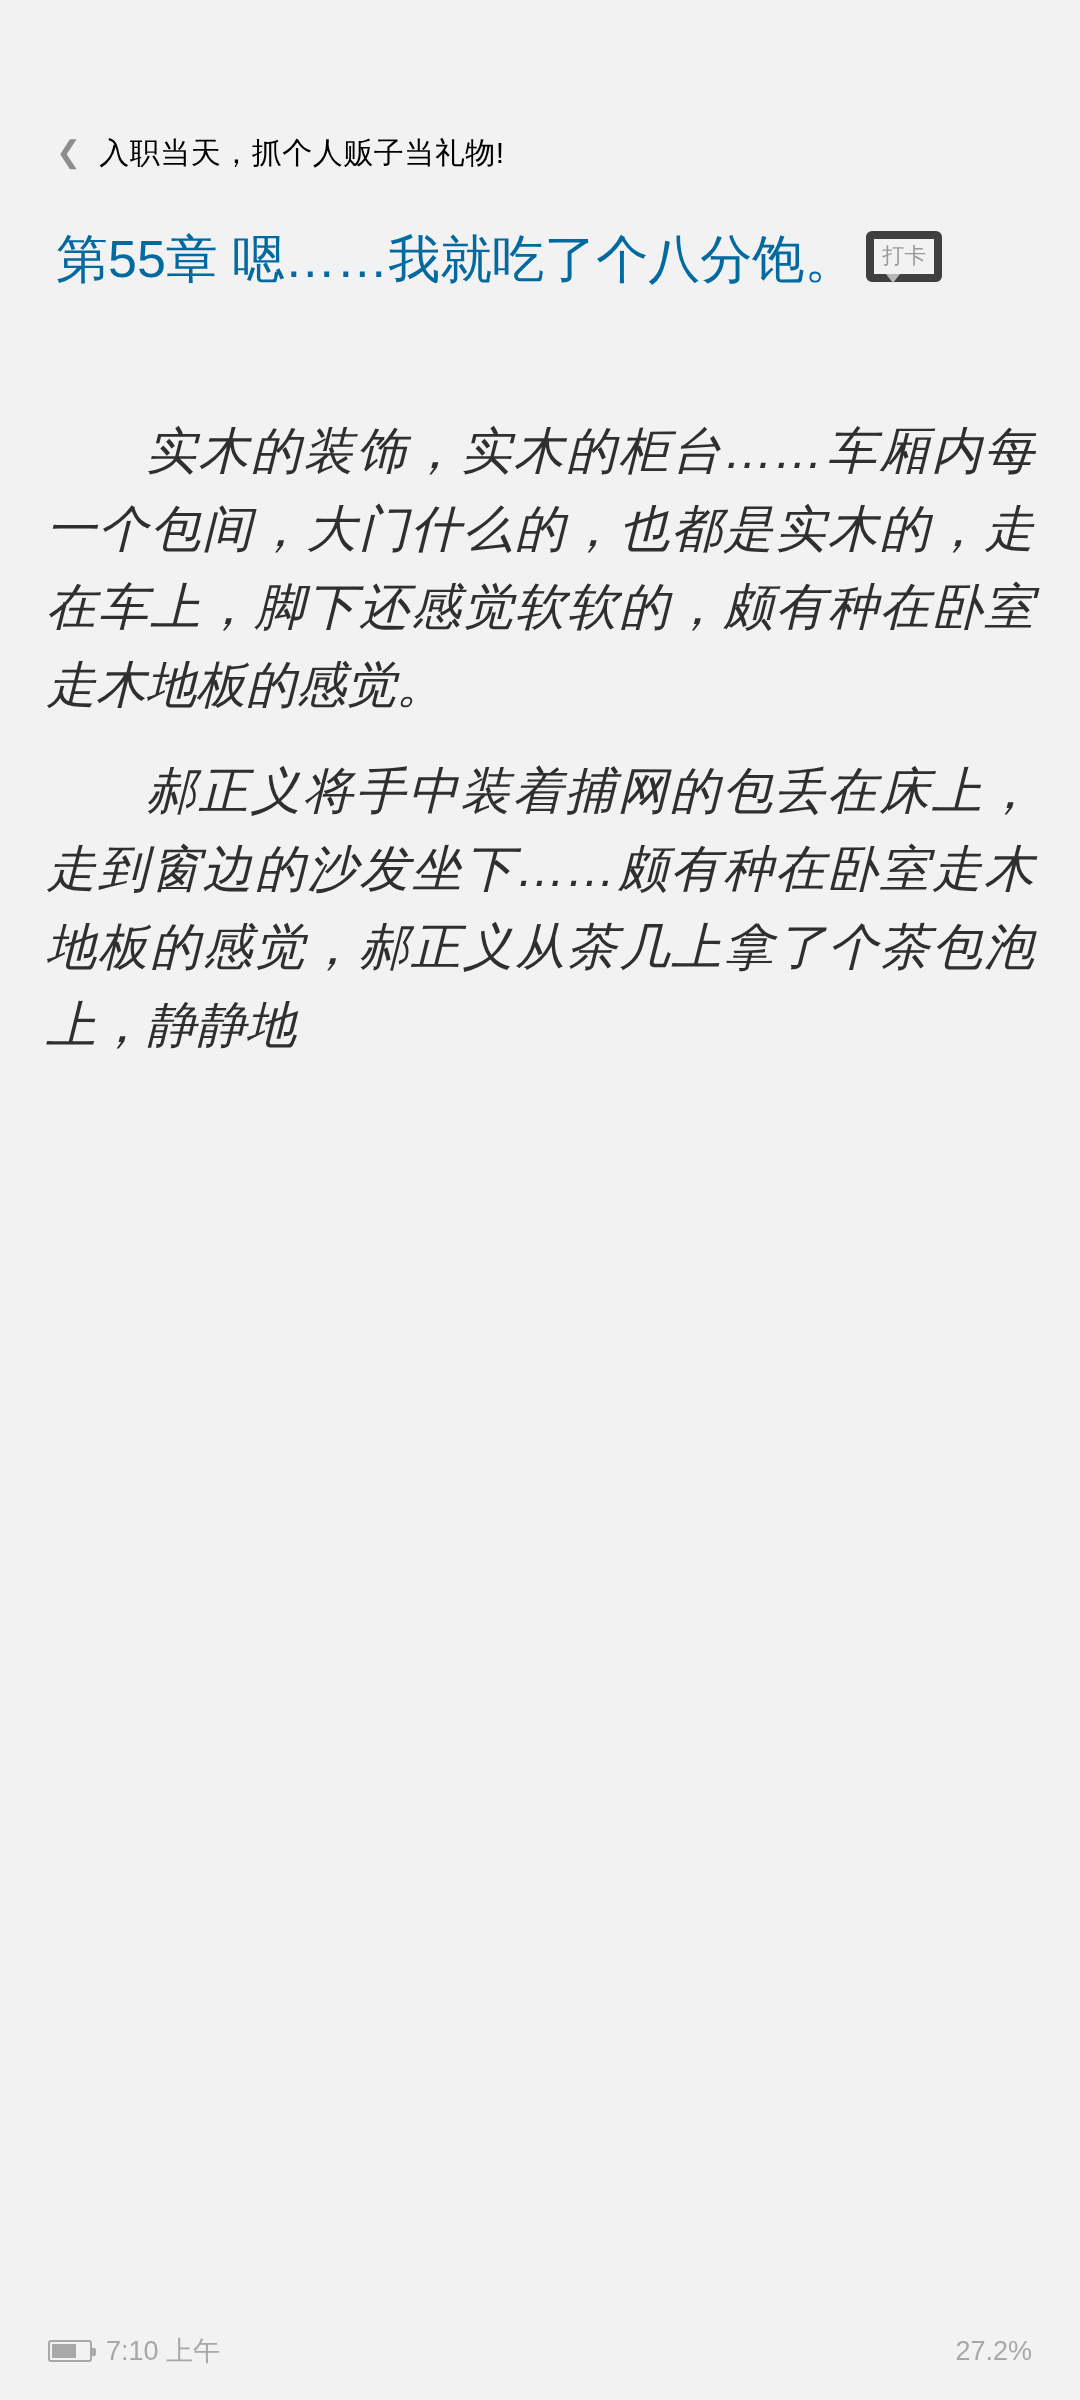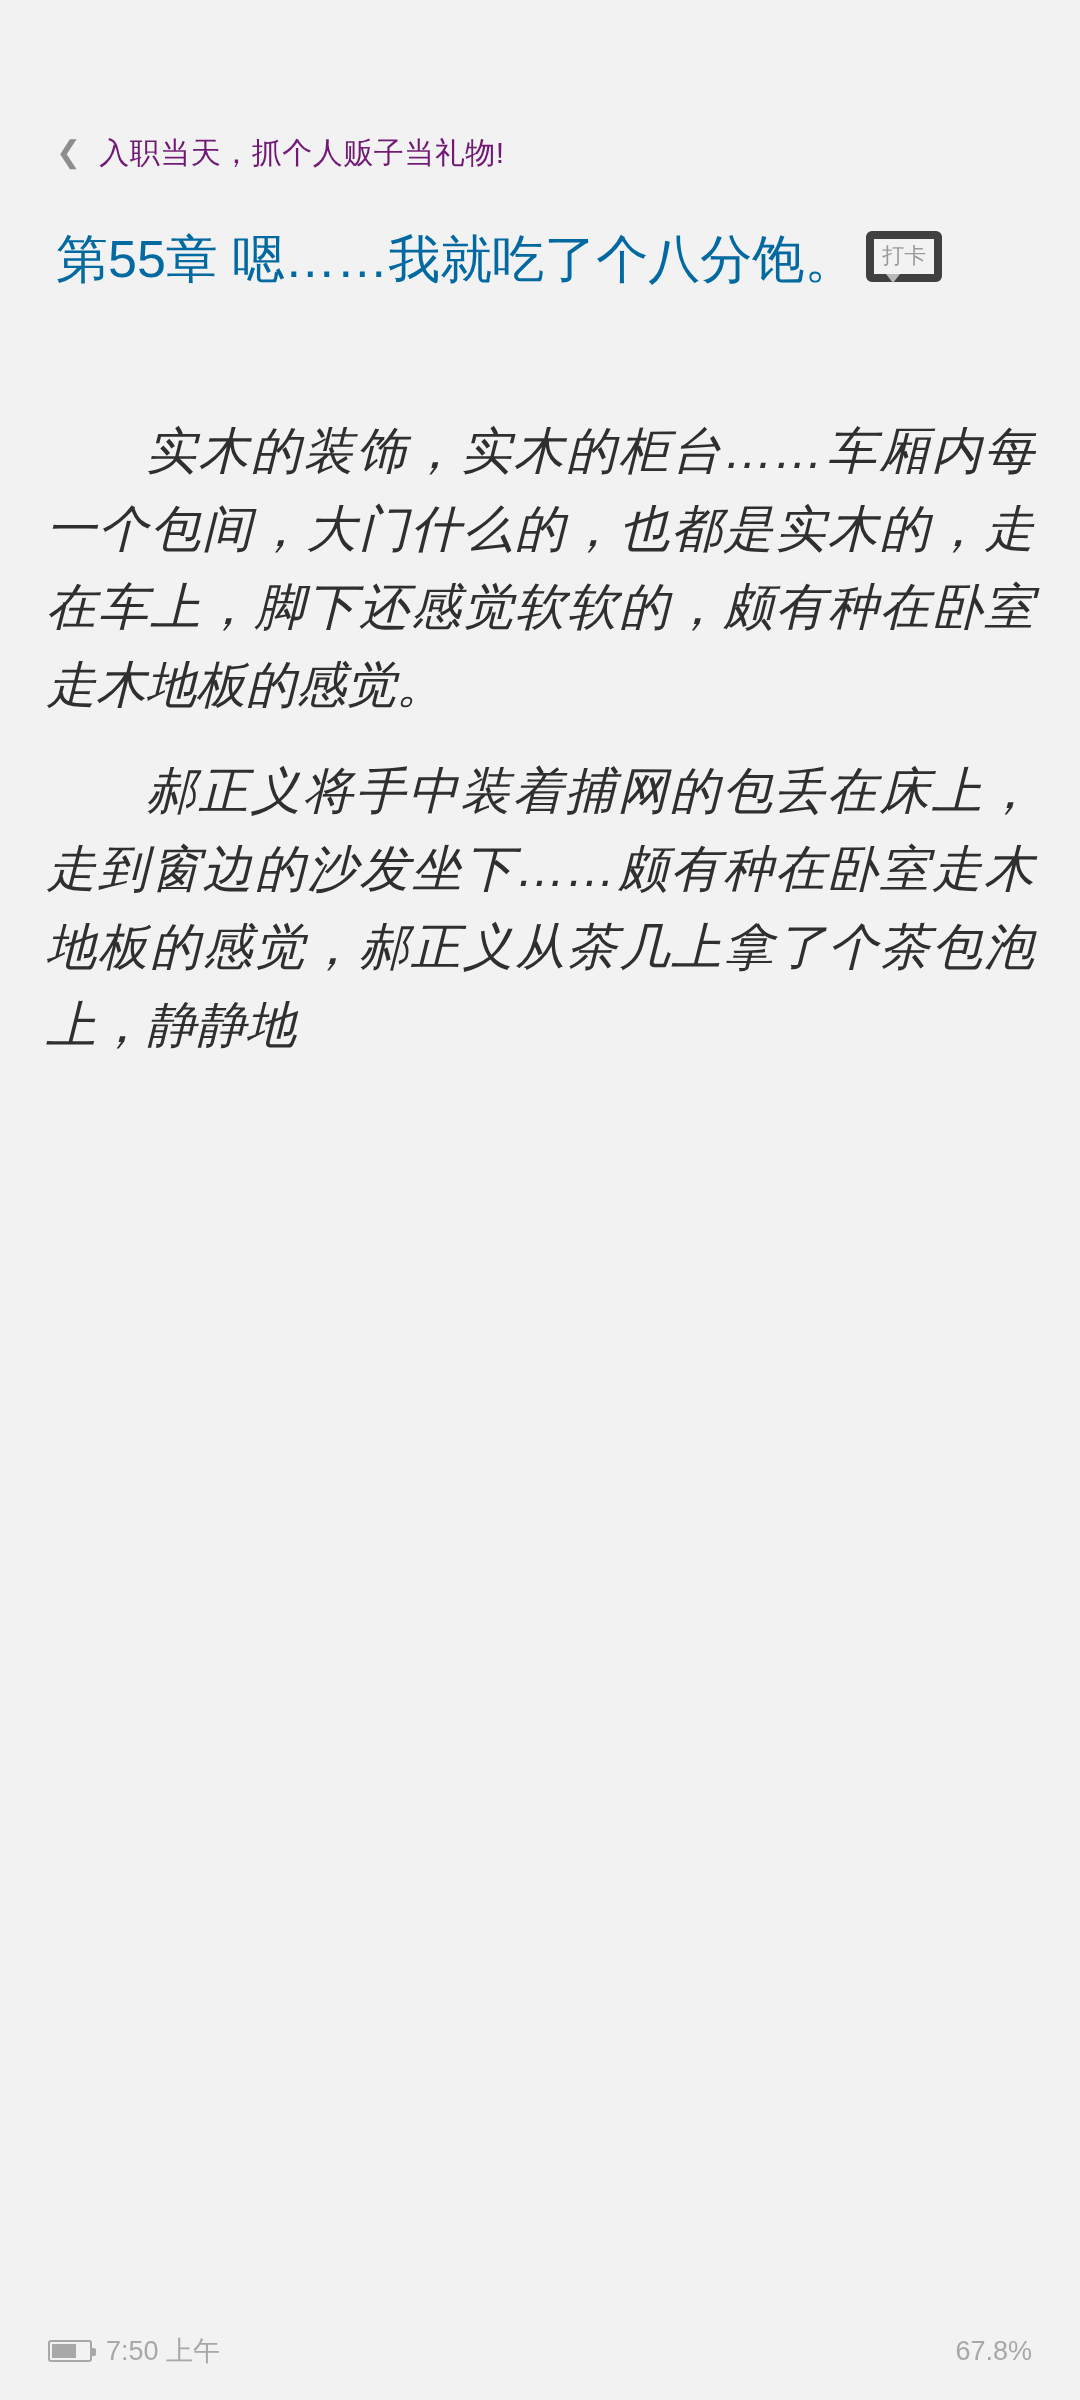--- a/index.html
+++ b/index.html
@@ -41,21 +41,21 @@
   }
   .back-chevron {
     font-size: 30px;
     line-height: 1;
     color: #8d8d8d;
     margin-right: 18px;
     transform: translateY(-1px);
   }
   .breadcrumb-title {
     font-size: 30px;
-    color: #701a75;
+    color: #000000;
     letter-spacing: 0.5px;
     white-space: nowrap;
   }
 
   
   .chapter-title-wrap {
     flex: none;
     padding: 36px 56px 0 56px;
   }
   .chapter-title {
@@ -174,18 +174,18 @@
   <div class="content">
     <p class="para">实木的装饰，实木的柜台……车厢内每一个包间，大门什么的，也都是实木的，走在车上，脚下还感觉软软的，颇有种在卧室走木地板的感觉。</p>
     <p class="para">郝正义将手中装着捕网的包丢在床上，走到窗边的沙发坐下……颇有种在卧室走木地板的感觉，郝正义从茶几上拿了个茶包泡上，静静地</p>
   </div>
 
   <div class="footer">
     <div class="footer-left">
       <span class="battery">
           <span class="battery-fill" style="width: 60%;"></span>
         </span>
-      <span class="clock">7:50 上午</span>
+      <span class="clock">7:10 上午</span>
     </div>
-    <span class="progress">67.8%</span>
+    <span class="progress">27.2%</span>
   </div>
 
 </div>
 
 </body></html>

